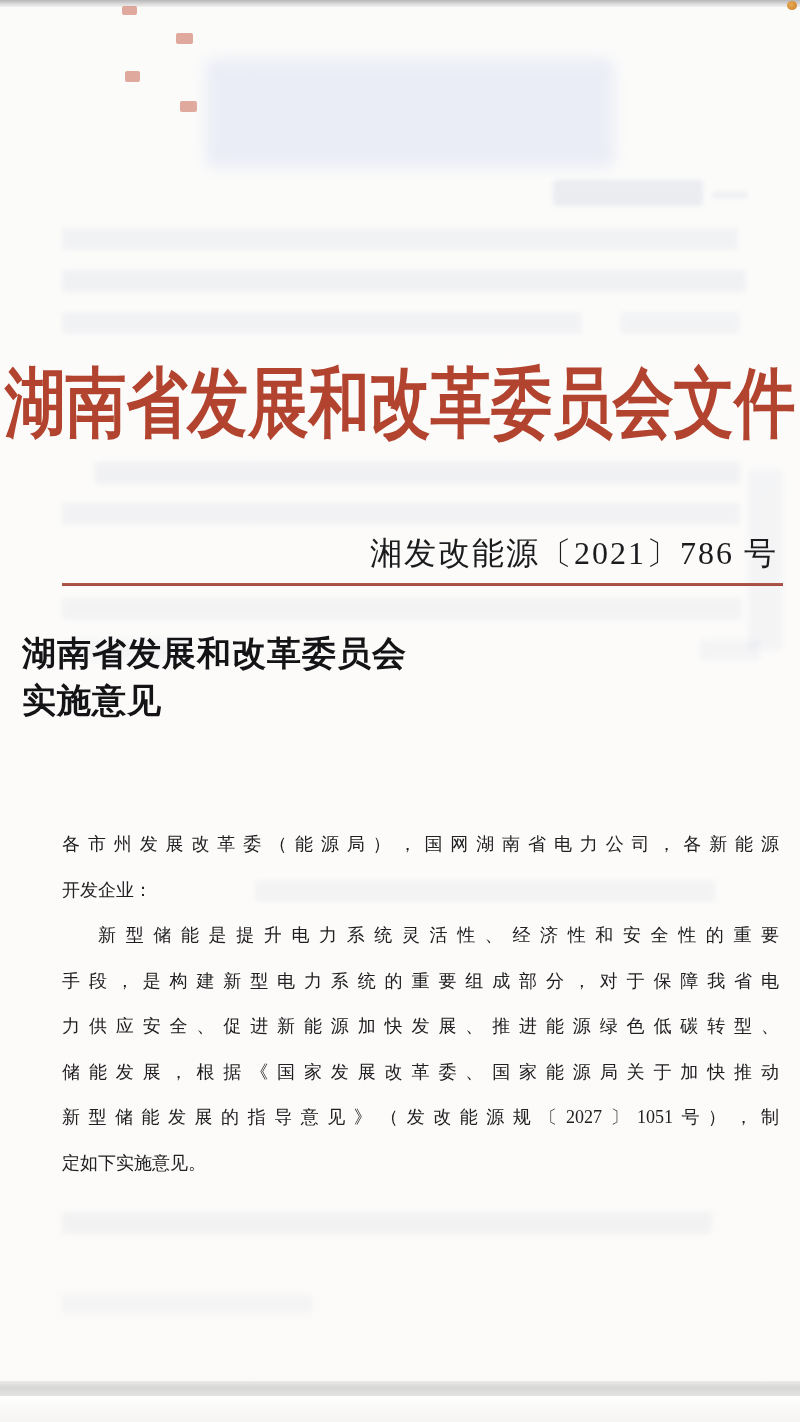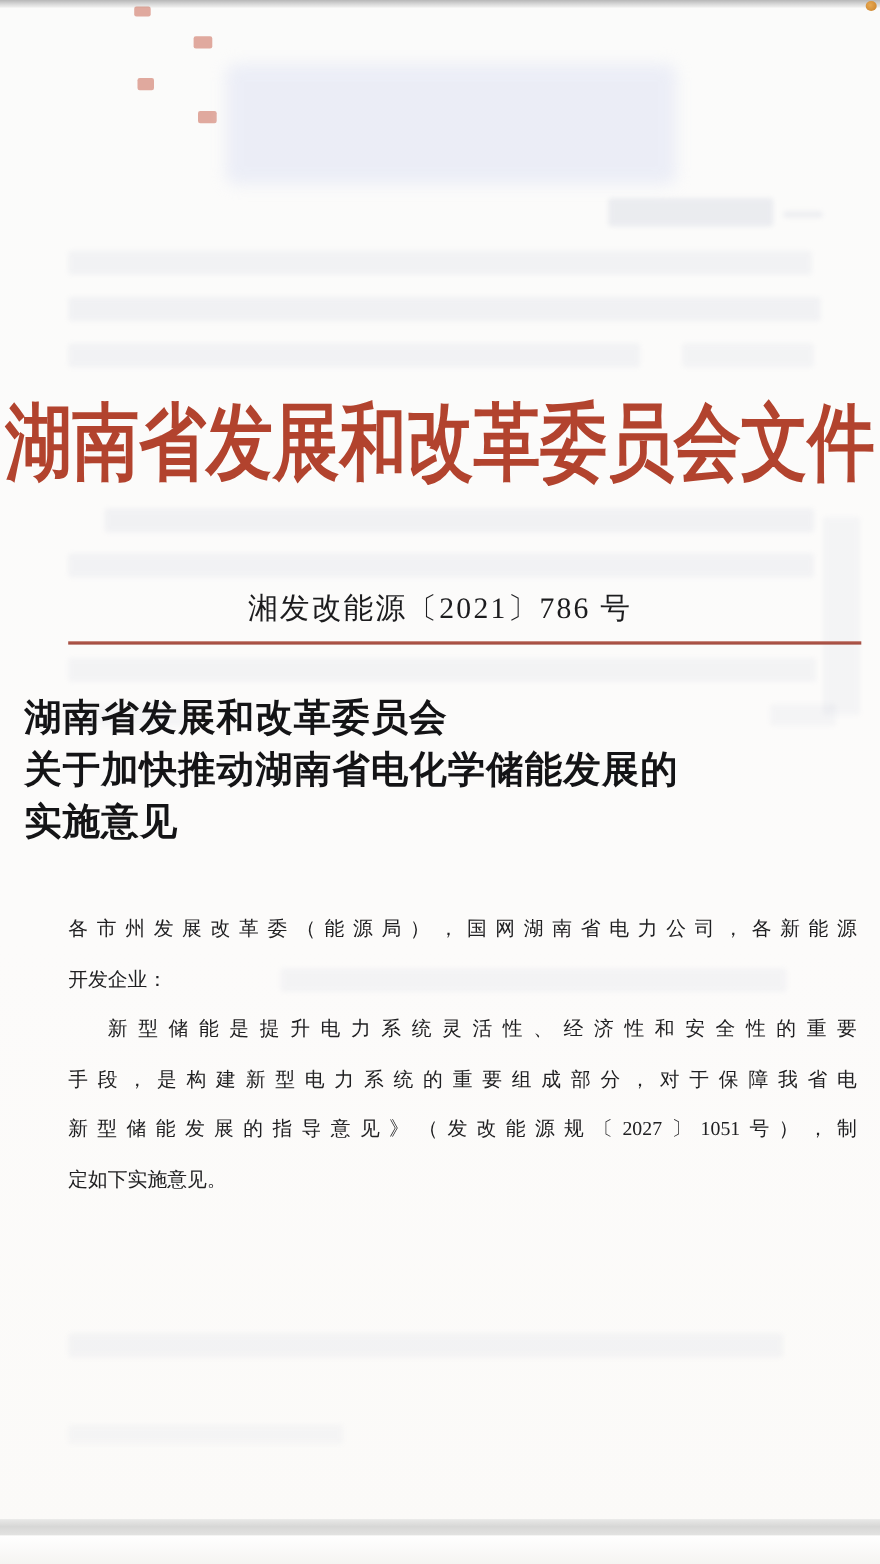--- a/index.html
+++ b/index.html
@@ -27,21 +27,21 @@
   
   .letterhead{
     position:absolute;left:22px;top:357px;width:756px;height:92px;
     display:flex;align-items:center;justify-content:center;
     color:#b2432e;font-weight:bold;font-size:76px;line-height:92px;
     white-space:nowrap;transform:scaleX(.80);transform-origin:center;
     letter-spacing:0;
   }
   .doc-number{
     position:absolute;left:22px;top:536px;width:756px;height:34px;
-    text-align:center;font-size:27px;line-height:34px;color:#1c1c1e;letter-spacing:2px;
+    text-align:right;font-size:32px;line-height:34px;color:#1c1c1e;letter-spacing:2px;
   }
   .red-rule{position:absolute;left:62px;top:583px;width:721px;height:3px;
     background:linear-gradient(180deg,#b35a4c,#a04a3e);}
   .doc-title{
     position:absolute;left:22px;top:630px;width:756px;
     color:#141416;font-weight:bold;
     font-size:34px;line-height:47px;letter-spacing:1px;
   }
   .body-block{position:absolute;left:62px;top:822px;width:717px;color:#202022;}
   .tline{
@@ -85,26 +85,27 @@
   <div class="bleed" style="left:748px;top:470px;width:34px;height:180px;opacity:.07"></div>
 
   <div class="letterhead">湖南省发展和改革委员会文件</div>
 
   <div class="doc-number">湘发改能源〔2021〕786 号</div>
 
   <div class="red-rule"></div>
 
   <div class="doc-title">
     <div>湖南省发展和改革委员会</div>
-    <div>关于加快推动湖南省电化学储能发展的</div>
     <div>实施意见</div>
   </div>
 
   <div class="body-block">
     <div class="tline">各市州发展改革委（能源局），国网湖南省电力公司，各新能源</div>
     <div class="tline left">开发企业：</div>
     <div class="tline indent">新型储能是提升电力系统灵活性、经济性和安全性的重要</div>
     <div class="tline">手段，是构建新型电力系统的重要组成部分，对于保障我省电</div>
+    <div class="tline">力供应安全、促进新能源加快发展、推进能源绿色低碳转型、</div>
+    <div class="tline">储能发展，根据《国家发展改革委、国家能源局关于加快推动</div>
     <div class="tline">新型储能发展的指导意见》（发改能源规〔2027〕1051号），制</div>
     <div class="tline left">定如下实施意见。</div>
   </div>
 
 </div>
 
 </body></html>

